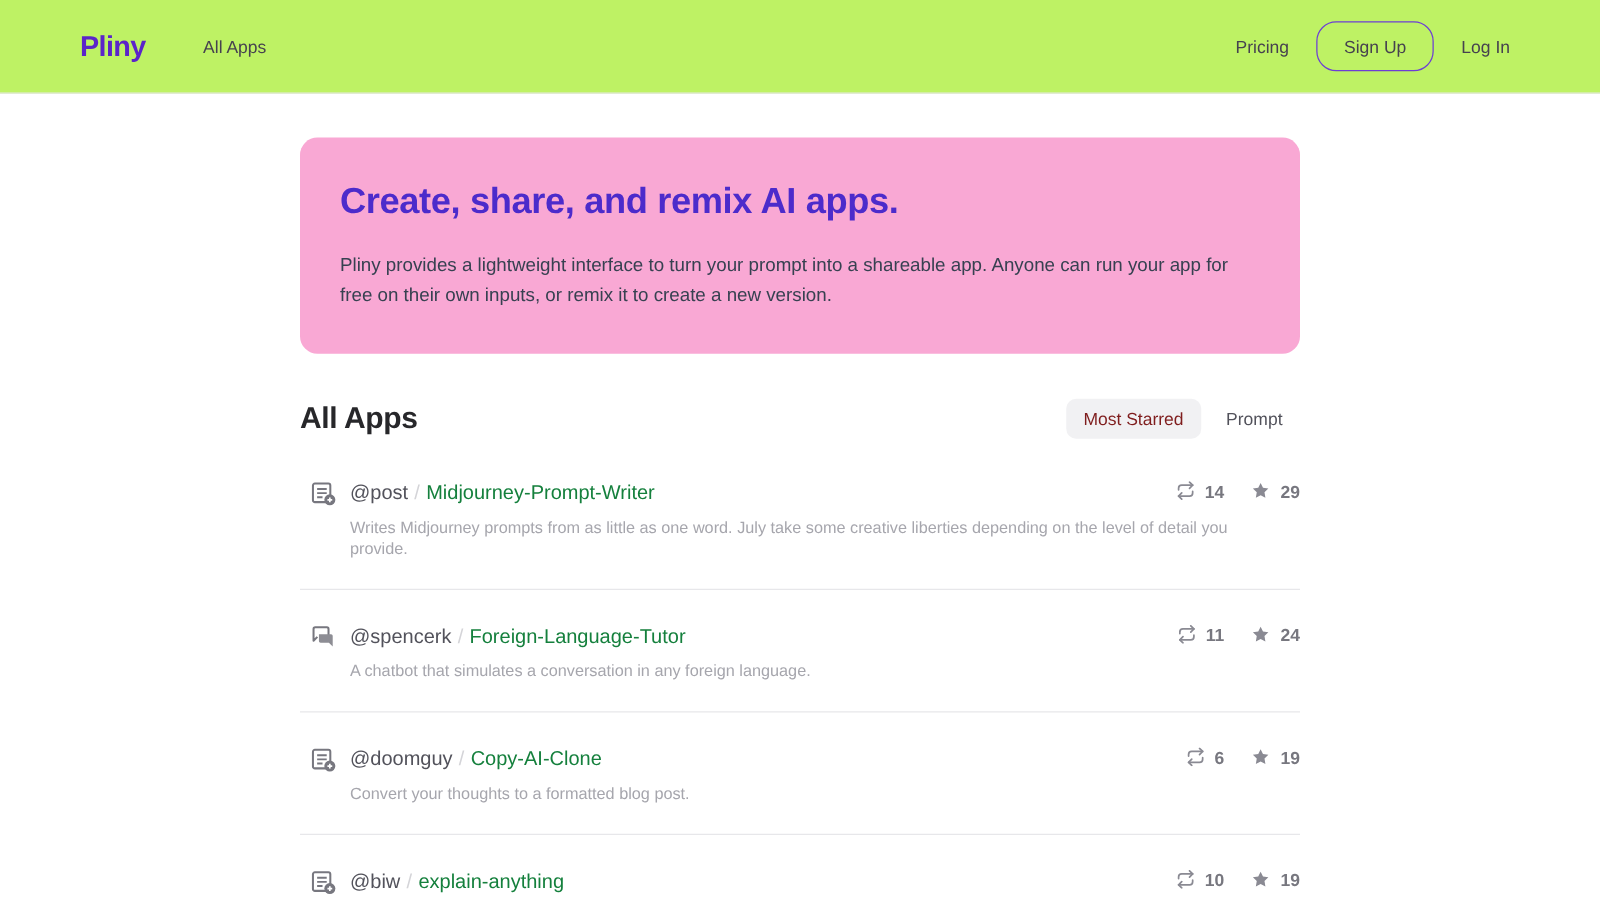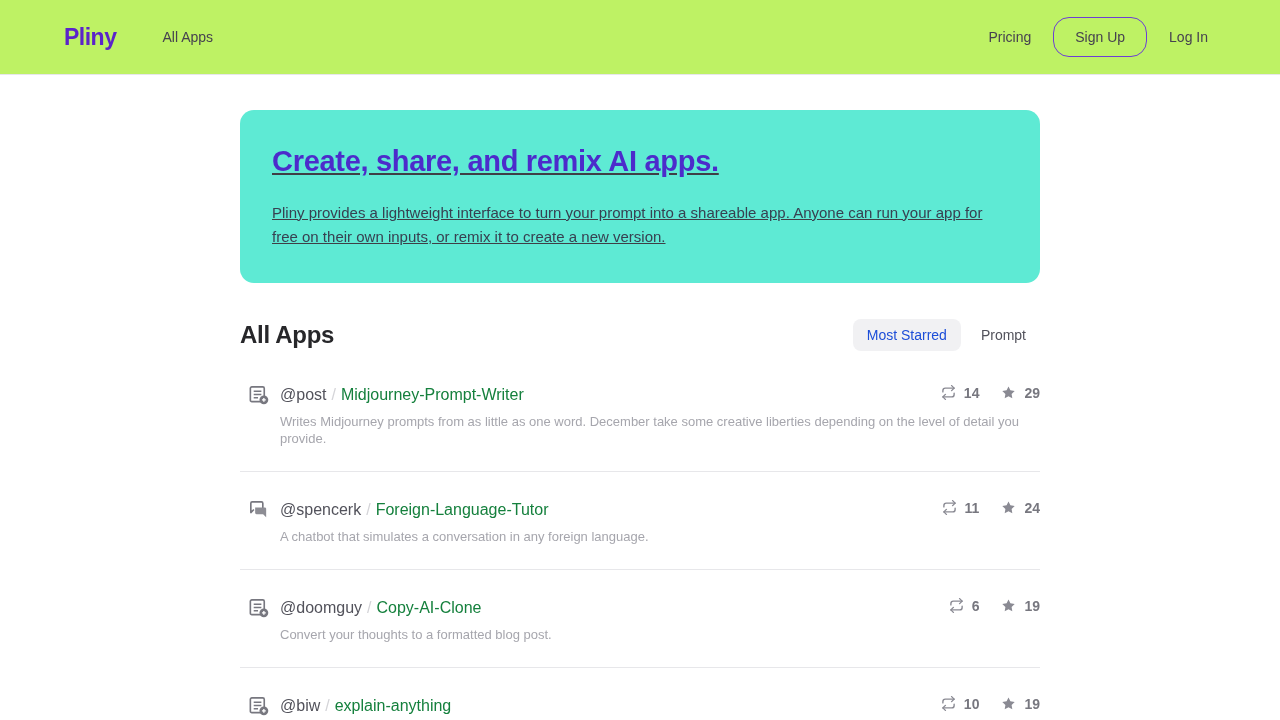--- a/index.html
+++ b/index.html
@@ -48,24 +48,23 @@
     font-family: "Liberation Sans", sans-serif;
     color: #46424f;
     cursor: pointer;
   }
 
   
   .main { width: 800px; margin: 0 auto; }
 
   .hero {
     margin-top: 35px;
-    background: #5eead4;
+    background: #f9a8d4;
     border-radius: 14px;
     padding: 34px 32px;
-    text-decoration: underline;
   }
   .hero h1 {
     font-size: 29px;
     font-weight: 700;
     color: #4c2bcb;
     letter-spacing: -0.3px;
     line-height: 1.2;
   }
   .hero p {
     margin-top: 22px;
@@ -88,21 +87,21 @@
     letter-spacing: -0.3px;
   }
   .sort-toggle { display: flex; align-items: center; gap: 6px; }
   .sort-option {
     font-size: 14px;
     color: #52525b;
     padding: 8px 14px;
     border-radius: 8px;
     cursor: pointer;
   }
-  .sort-option.selected { background: #f1f1f3; color: #1d4ed8; }
+  .sort-option.selected { background: #f1f1f3; color: #7f1d1d; }
 
   
   .app-list { margin-top: 6px; }
   .app-row { padding: 26px 0 24px; border-bottom: 1px solid #e7e7ea; }
   .app-row:last-child { border-bottom: none; }
   .row-top { display: flex; align-items: center; }
   .app-icon {
     width: 24px;
     height: 24px;
     margin: 0 10px 0 6px;
@@ -205,21 +204,21 @@
             <span class="stat-count">14</span>
           </span>
           <span class="stat">
             <span><svg width="15" height="15" viewBox="0 0 24 24">
                   <use href="#icon-star"></use>
                 </svg></span>
             <span class="stat-count">29</span>
           </span>
         </span>
       </div>
-      <p class="app-desc">Writes Midjourney prompts from as little as one word. December take some creative liberties depending on the level of detail you provide.</p>
+      <p class="app-desc">Writes Midjourney prompts from as little as one word. July take some creative liberties depending on the level of detail you provide.</p>
     </div>
 
     <div class="app-row">
       <div class="row-top">
         <span class="app-icon">
           <svg width="23" height="23" viewBox="0 0 24 24">
               <use href="#icon-chat"></use>
             </svg>
         </span>
         <span class="app-title">

